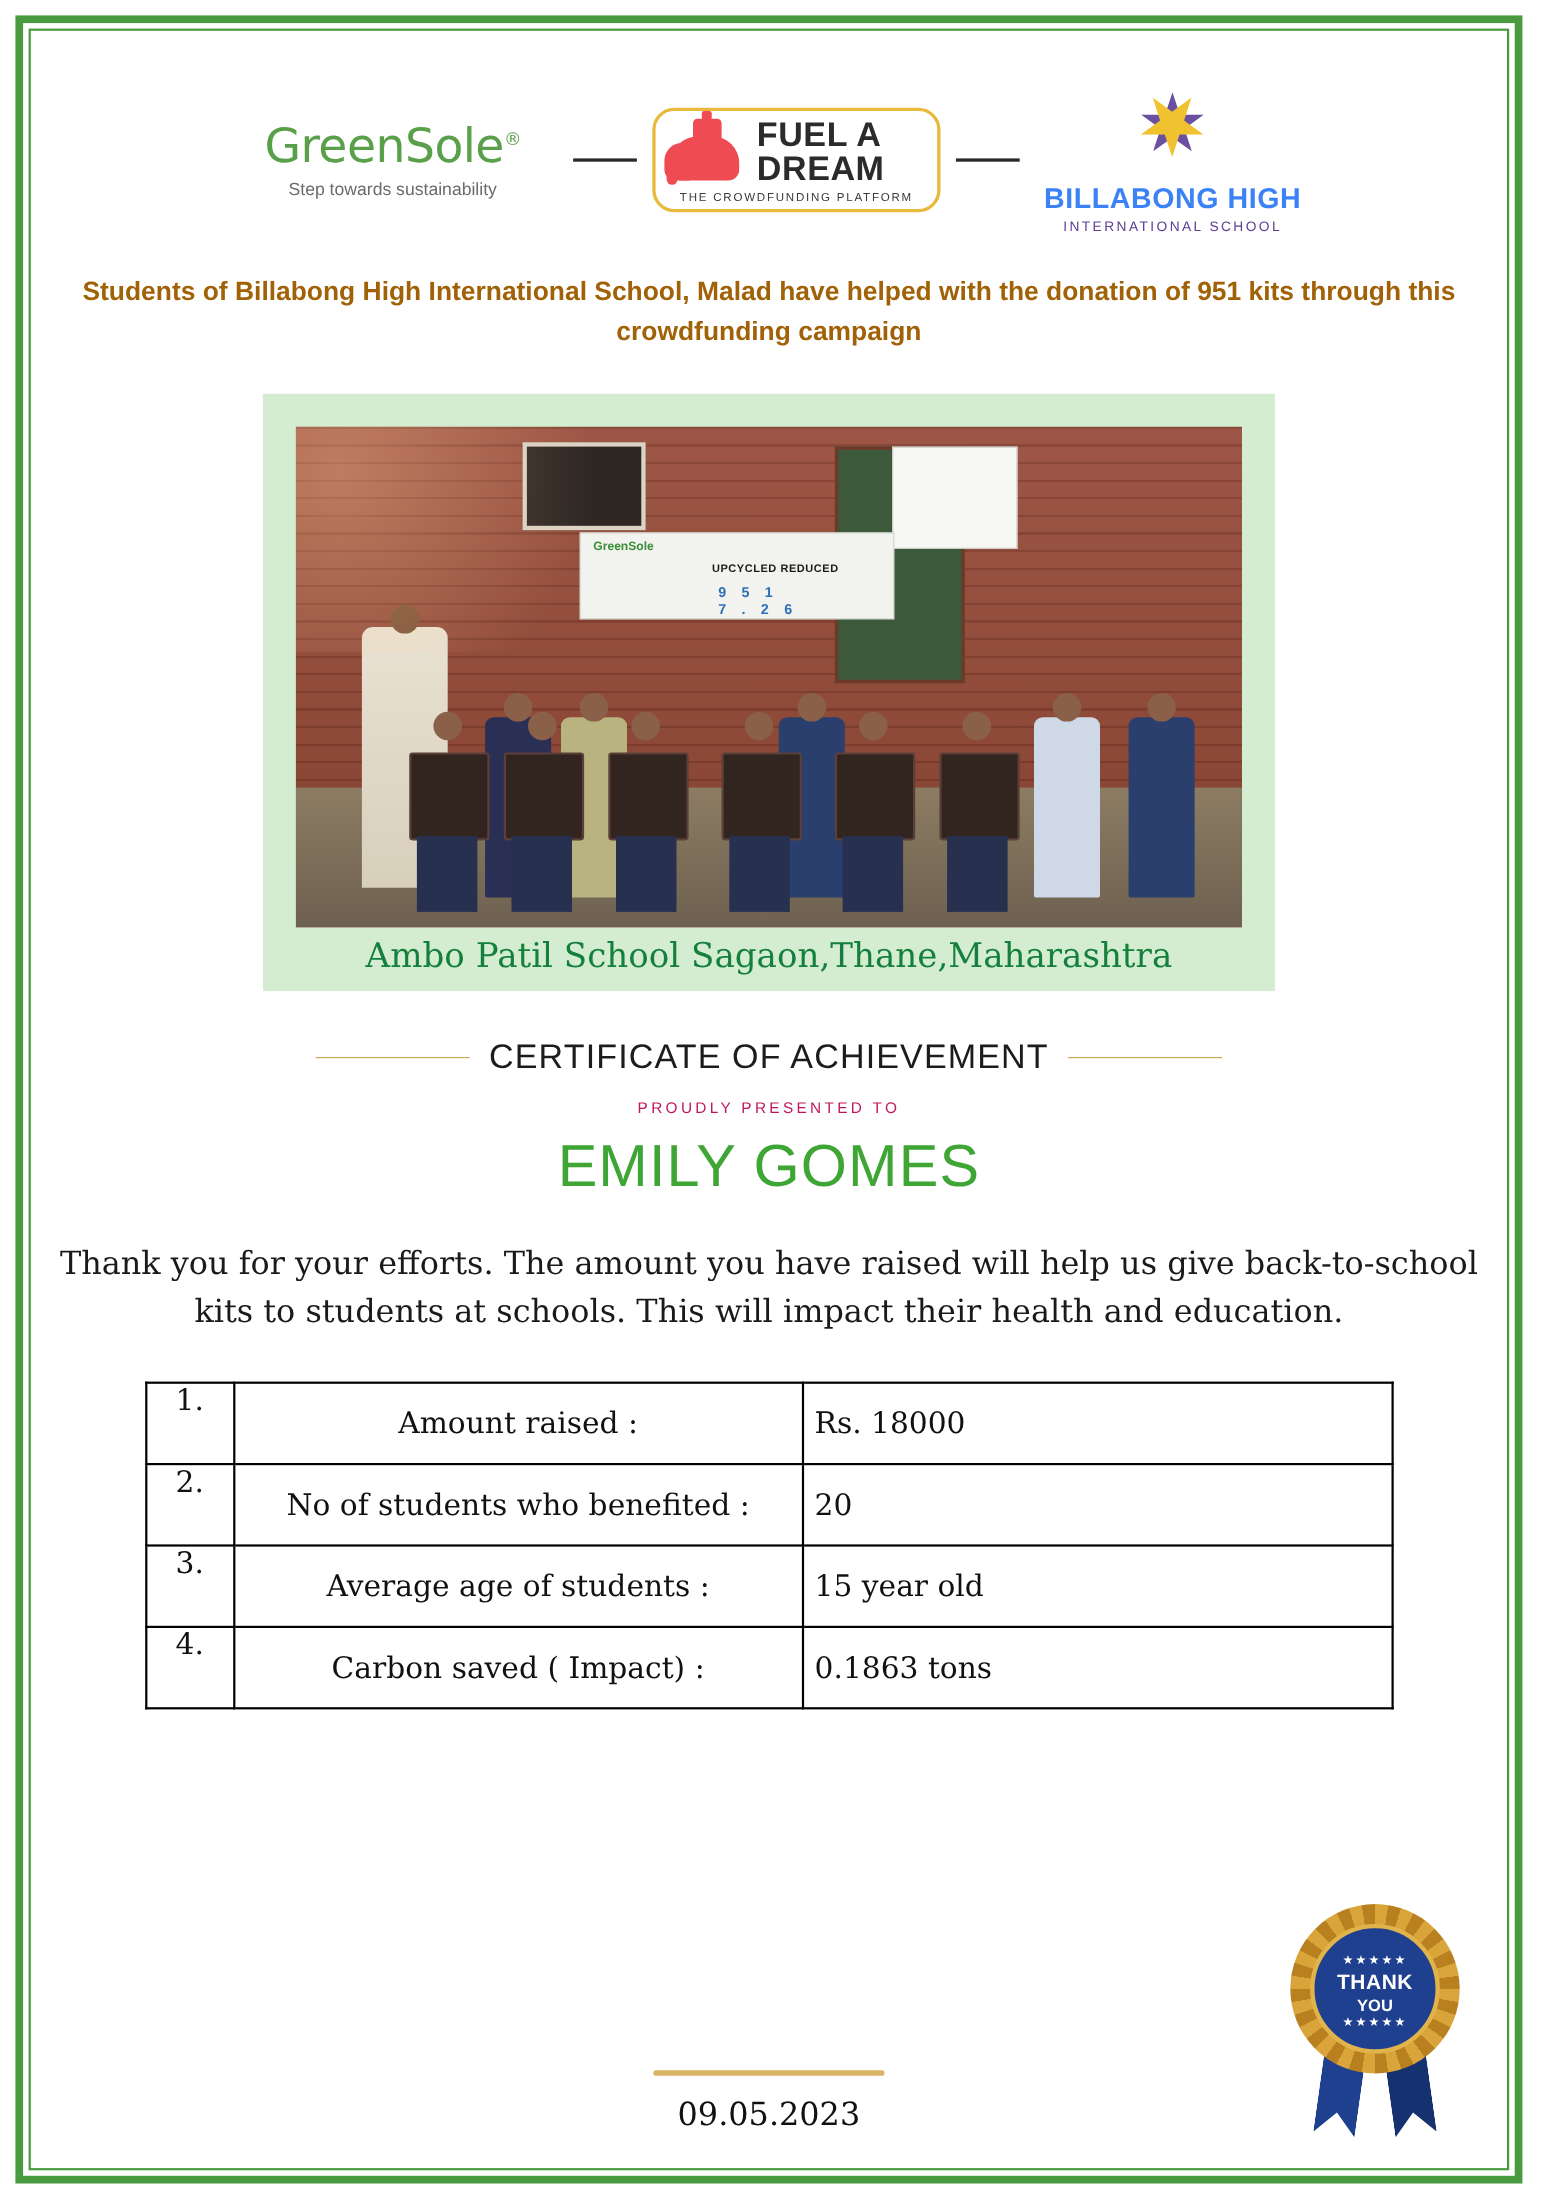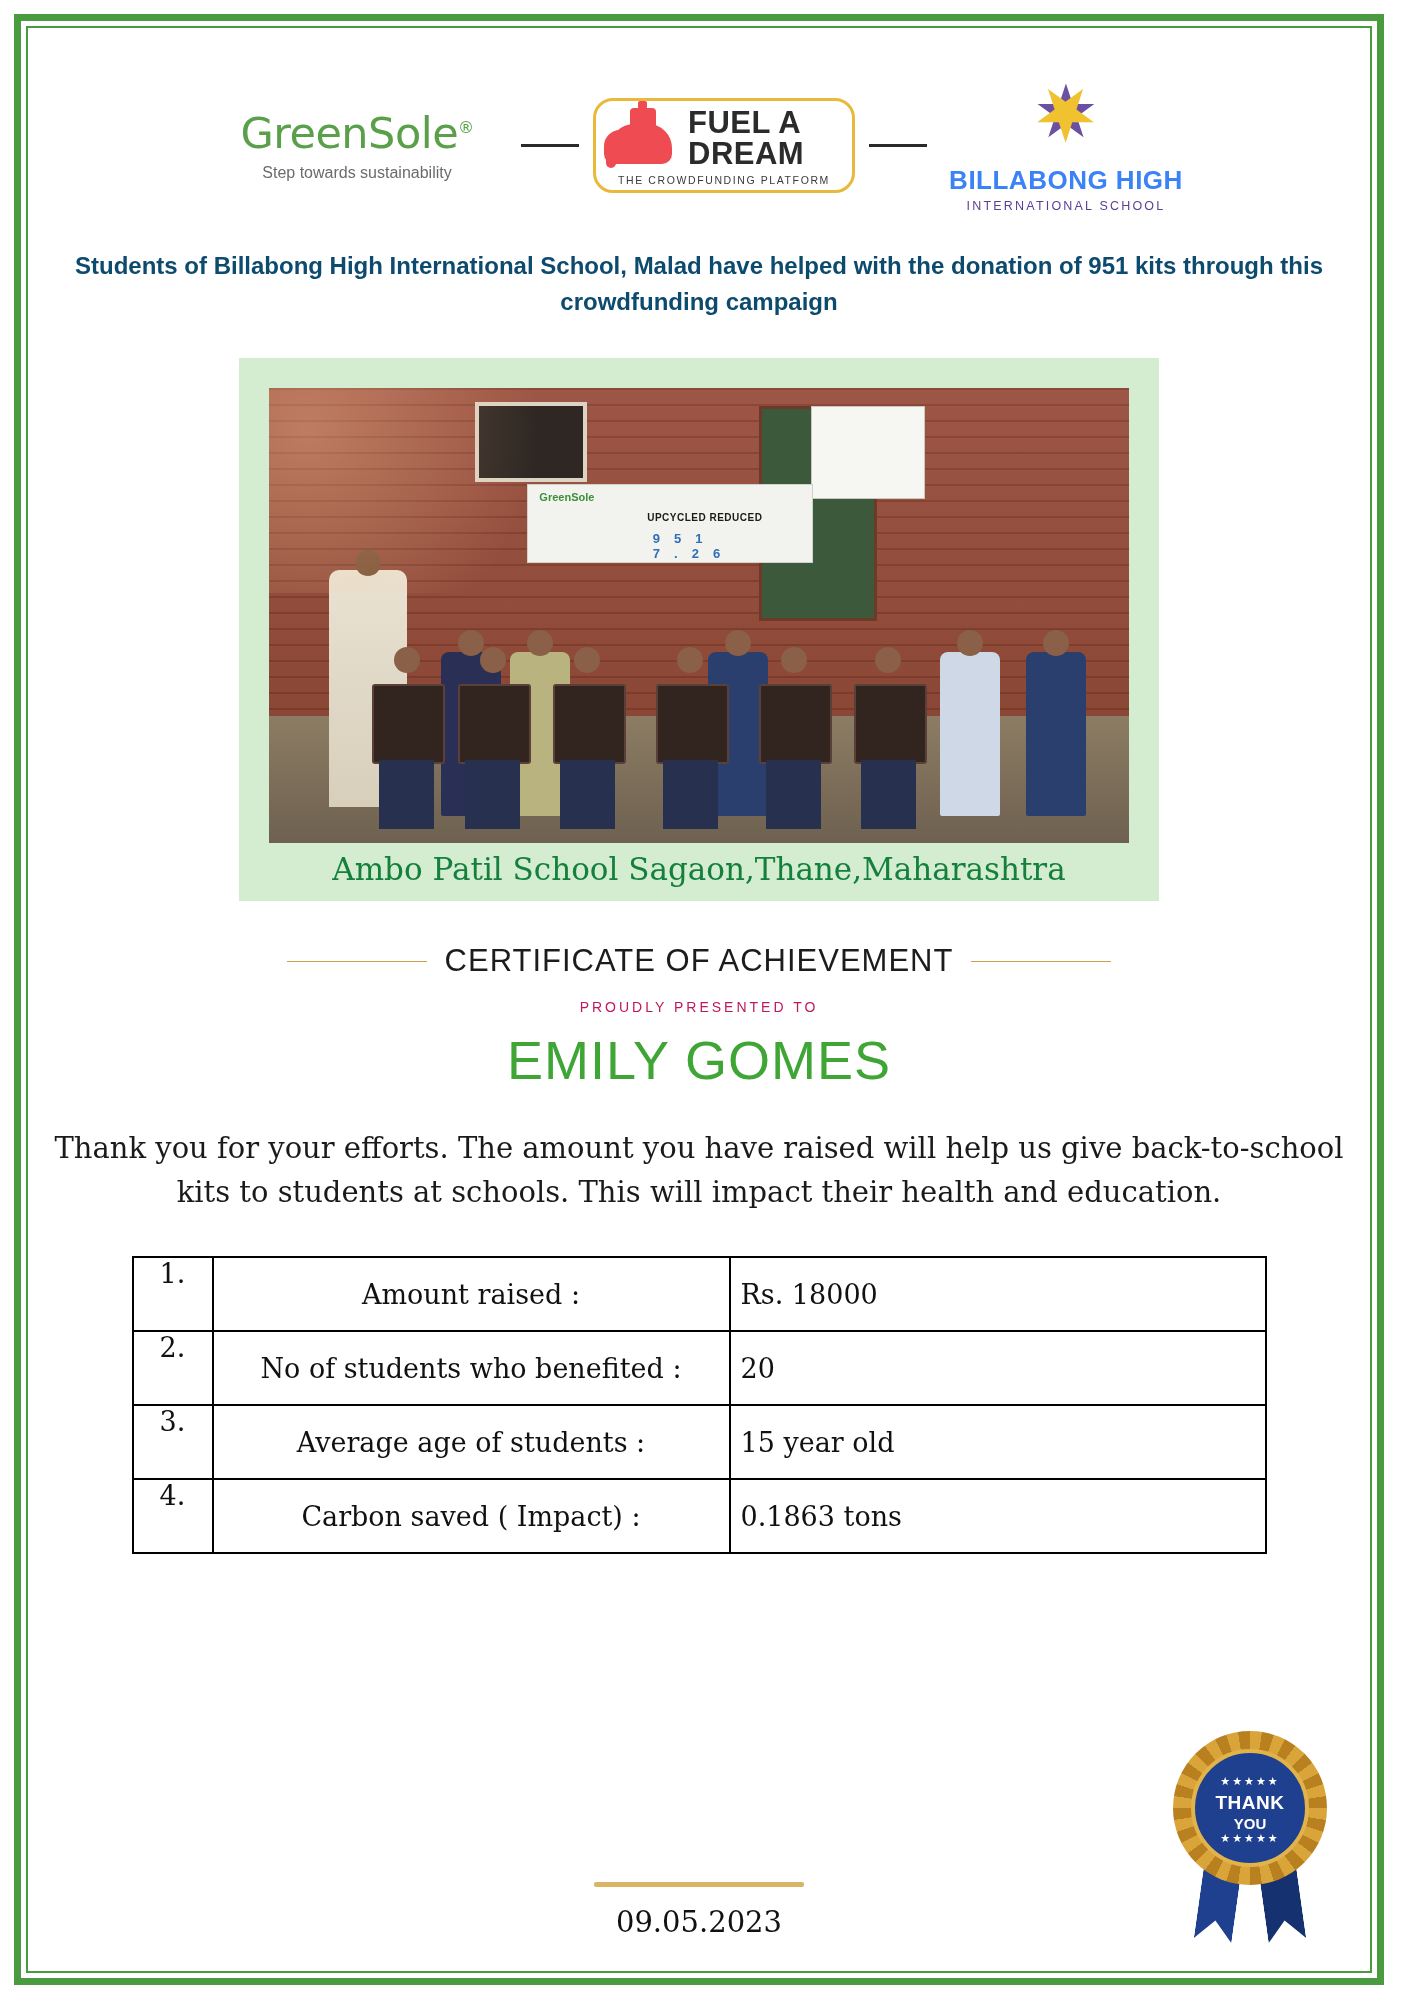--- a/index.html
+++ b/index.html
@@ -204,21 +204,21 @@
     letter-spacing: 2.2px;
     color: #5c3f93;
     margin-top: 3px;
   }
 
   
   .headline {
     margin: 18px auto 0 auto;
     width: 1280px;
     text-align: center;
-    color: #0c4a6e;
+    color: #a16207;
     font-size: 24px;
     font-weight: bold;
     line-height: 1.5;
   }
 
   
   .photo-wrap {
     margin: 38px auto 0 auto;
     width: 920px;
     background: #d4ecd0;

